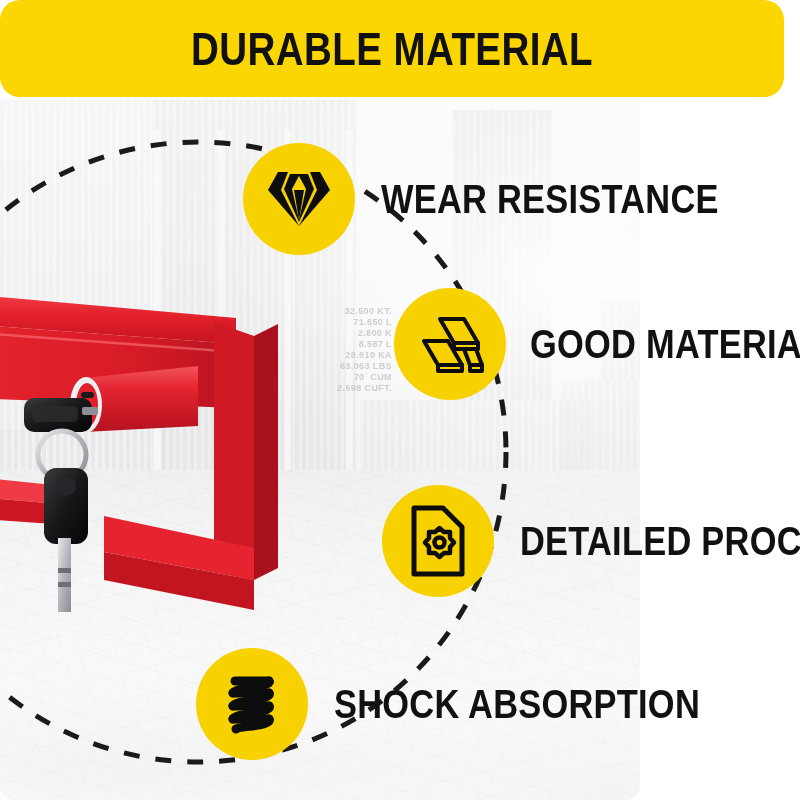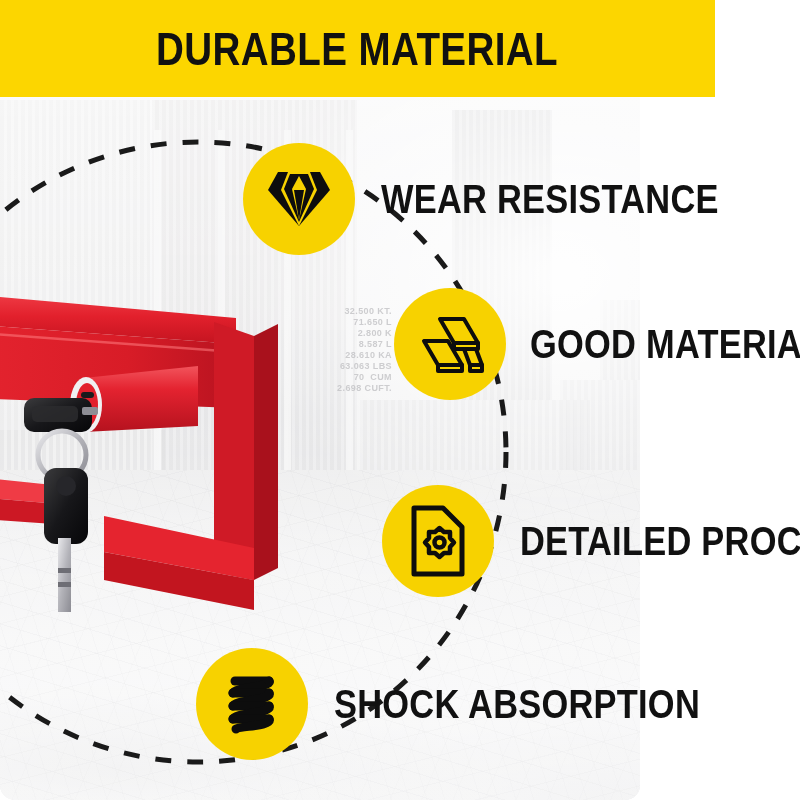--- a/index.html
+++ b/index.html
@@ -39,22 +39,22 @@
   .haze{position:absolute;left:0;top:97px;width:800px;height:703px;
       background:
         radial-gradient(ellipse 420px 330px at 560px 180px,rgba(255,255,255,.95),rgba(255,255,255,.30) 78%),
         linear-gradient(rgba(255,255,255,.55),rgba(255,255,255,.30) 45%,rgba(255,255,255,.55));}
 
   .stencil{position:absolute;color:#bfbfc2;opacity:.75;
       font-family:"Liberation Sans",sans-serif;font-weight:700;
       font-size:9px;line-height:11px;letter-spacing:.4px;text-align:right;white-space:pre;}
 
   
-  .banner{position:absolute;left:0;top:0;width:715px;height:97px;
-      display:flex;align-items:center;justify-content:center;}
+  .banner{position:absolute;left:0;top:0;width:784px;height:97px;
+      display:flex;align-items:center;justify-content:center;border-radius:20px;}
   .banner-title{font-family:"Liberation Sans Narrow","Liberation Sans",sans-serif;
       font-weight:700;font-size:47px;letter-spacing:.5px;color:#111;
       transform:scaleX(.82);transform-origin:center;white-space:nowrap;}
 
   
   .arc{position:absolute;left:0;top:0;width:800px;height:800px;pointer-events:none;}
 
   
   .feature{position:absolute;display:flex;align-items:center;}
   .bubble{width:112px;height:112px;border-radius:50%;flex:0 0 112px;

